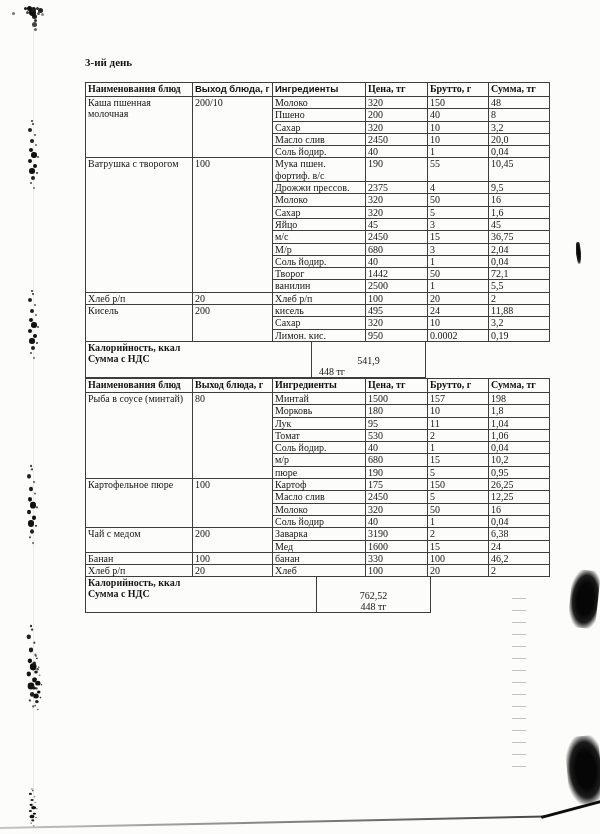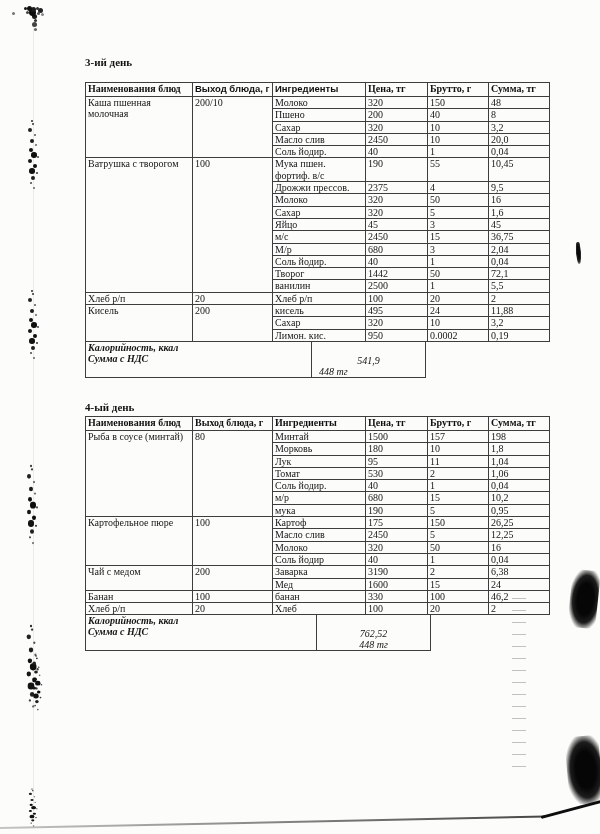--- a/index.html
+++ b/index.html
@@ -25,21 +25,21 @@
     font-weight:bold;height:13px;line-height:12.5px;color:#101010;margin-left:32px;
   }
   table.menu th.sans{
     font-family:"Liberation Sans",sans-serif;font-size:9.5px;
   }
   table.menu td{height:11.3px;}
   table.menu td.ing{white-space:pre-line;}
 
   .tfoot{
     display:flex;border:1px solid #3d3d3d;border-top:none;
-    font-size:10px;line-height:11px;color:#141414;background:transparent;font-style:italic;
+    font-size:10px;line-height:11px;color:#141414;background:transparent;
   }
   .tfoot .lbl{
     border-right:1px solid #3d3d3d;font-weight:bold;padding:0 2px;
     box-sizing:border-box;
   }
   .tfoot .vals{padding:0 2px;box-sizing:border-box;margin-top:13px;}
   .tfoot-1{width:339px;}
   .tfoot-1 .lbl{width:226px;}
   .tfoot-1 .vals{width:113px;}
   .tfoot-1 .v1{text-align:center;}
@@ -254,21 +254,20 @@
       <div class="lbl">
         <div>Калорийность, ккал</div>
         <div>Сумма с НДС</div>
       </div>
       <div class="vals">
         <div class="v1">541,9</div>
         <div class="v2">448 тг</div>
       </div>
     </div>
 
-    <div class="day-title t2-title">4-ый день</div>
 
     <table class="menu">
       <colgroup>
         <col style="width:107px">
           <col style="width:80px">
           <col style="width:93px">
         <col style="width:62px">
           <col style="width:61px">
           <col style="width:61px">
       </colgroup>
@@ -315,21 +314,21 @@
             <td>1</td>
             <td>0,04</td>
           </tr>
           <tr>
             <td class="ing">м/р</td>
             <td>680</td>
             <td>15</td>
             <td>10,2</td>
           </tr>
           <tr>
-            <td class="ing">мука</td>
+            <td class="ing">пюре</td>
             <td>190</td>
             <td>5</td>
             <td>0,95</td>
           </tr>
           <tr>
             <td rowspan="4">Картофельное пюре</td>
             <td rowspan="4">100</td>
             <td class="ing">Картоф</td>
             <td>175</td>
             <td>150</td>

